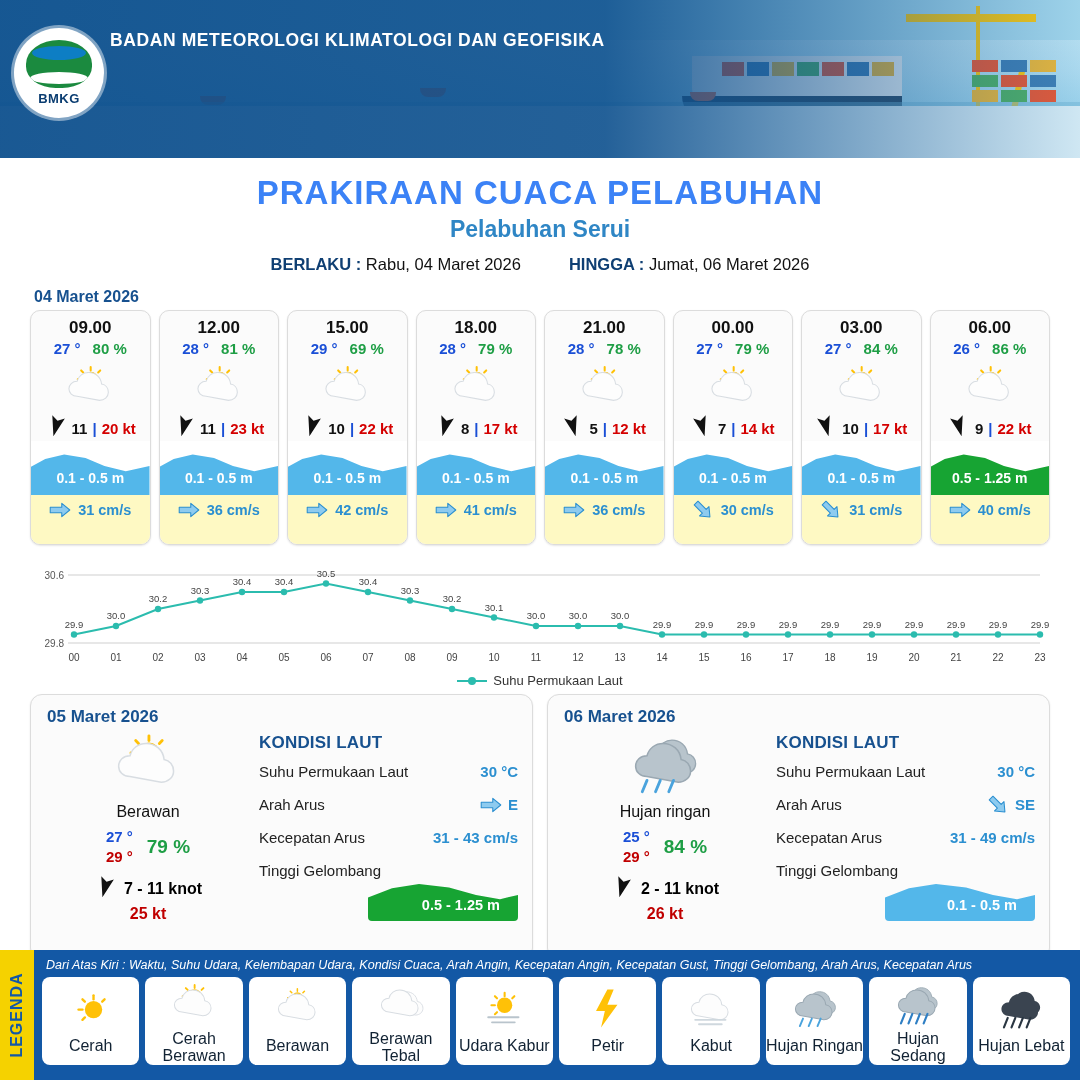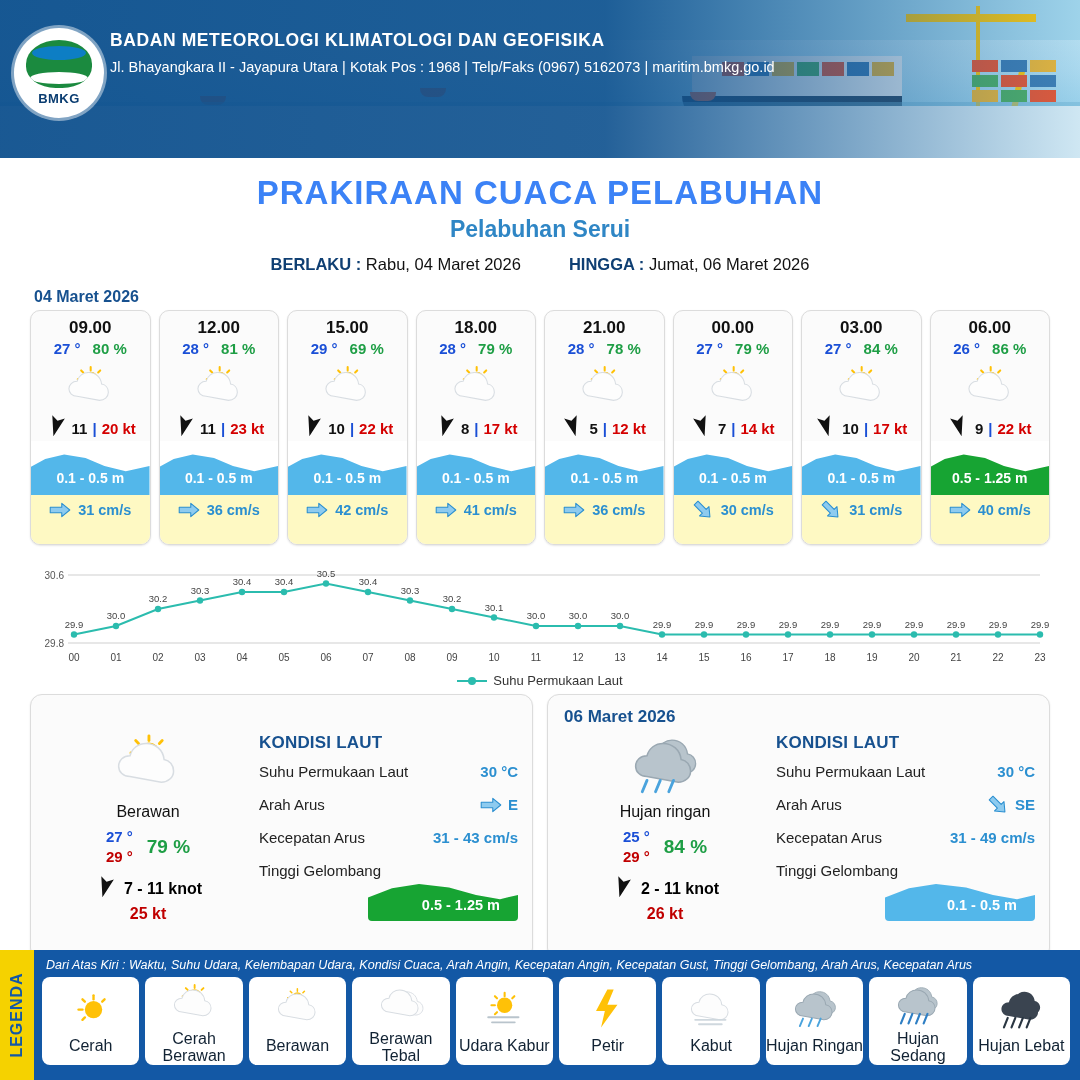--- a/index.html
+++ b/index.html
@@ -234,21 +234,20 @@
   <div class="dockline"></div>
   <div class="water"></div>
   <div class="hdr-overlay"></div>
 
   <div class="logo">
     <div class="ring"></div>
     <div class="txt">BMKG</div>
   </div>
   <div class="hdr-text">
     <div class="hdr-l1">BADAN METEOROLOGI KLIMATOLOGI DAN GEOFISIKA</div>
-    <div class="hdr-l3">Jl. Bhayangkara II - Jayapura Utara | Kotak Pos : 1968 | Telp/Faks (0967) 5162073 | maritim.bmkg.go.id</div>
   </div>
 </div>
 
 <div class="title-main">PRAKIRAAN CUACA PELABUHAN</div>
 <div class="title-sub">Pelabuhan Serui</div>
 <div class="valid-row">
   <div>
     <b>BERLAKU :</b>
     <span>Rabu, 04 Maret 2026</span>
   </div>
@@ -680,20 +679,21 @@
       <text x="1014" y="100" font-size="10" fill="#444" text-anchor="middle" font-family="Liberation Sans">23</text>
     </svg>
 </div>
 <div class="legend-chart">
   <span class="ln"></span>
   <span>Suhu Permukaan Laut</span>
 </div>
 
 <div class="days" id="days">
     <div class="day">
+    <div class="dttl">05 Maret 2026</div>
     <div class="left">
       <div class="icon-box">
           <svg width="78" height="66.3" viewBox="0 0 70 70">
             <g transform="translate(16,2)">
               <circle cx="20" cy="19" r="11" fill="#FFC107"></circle>
     <g stroke="#FFC107" stroke-width="3" stroke-linecap="round">
       <line x1="20" y1="1" x2="20" y2="6"></line>
                 <line x1="6" y1="6" x2="9" y2="9"></line>
       <line x1="1" y1="19" x2="6" y2="19"></line>
                 <line x1="6" y1="32" x2="9" y2="29"></line>

